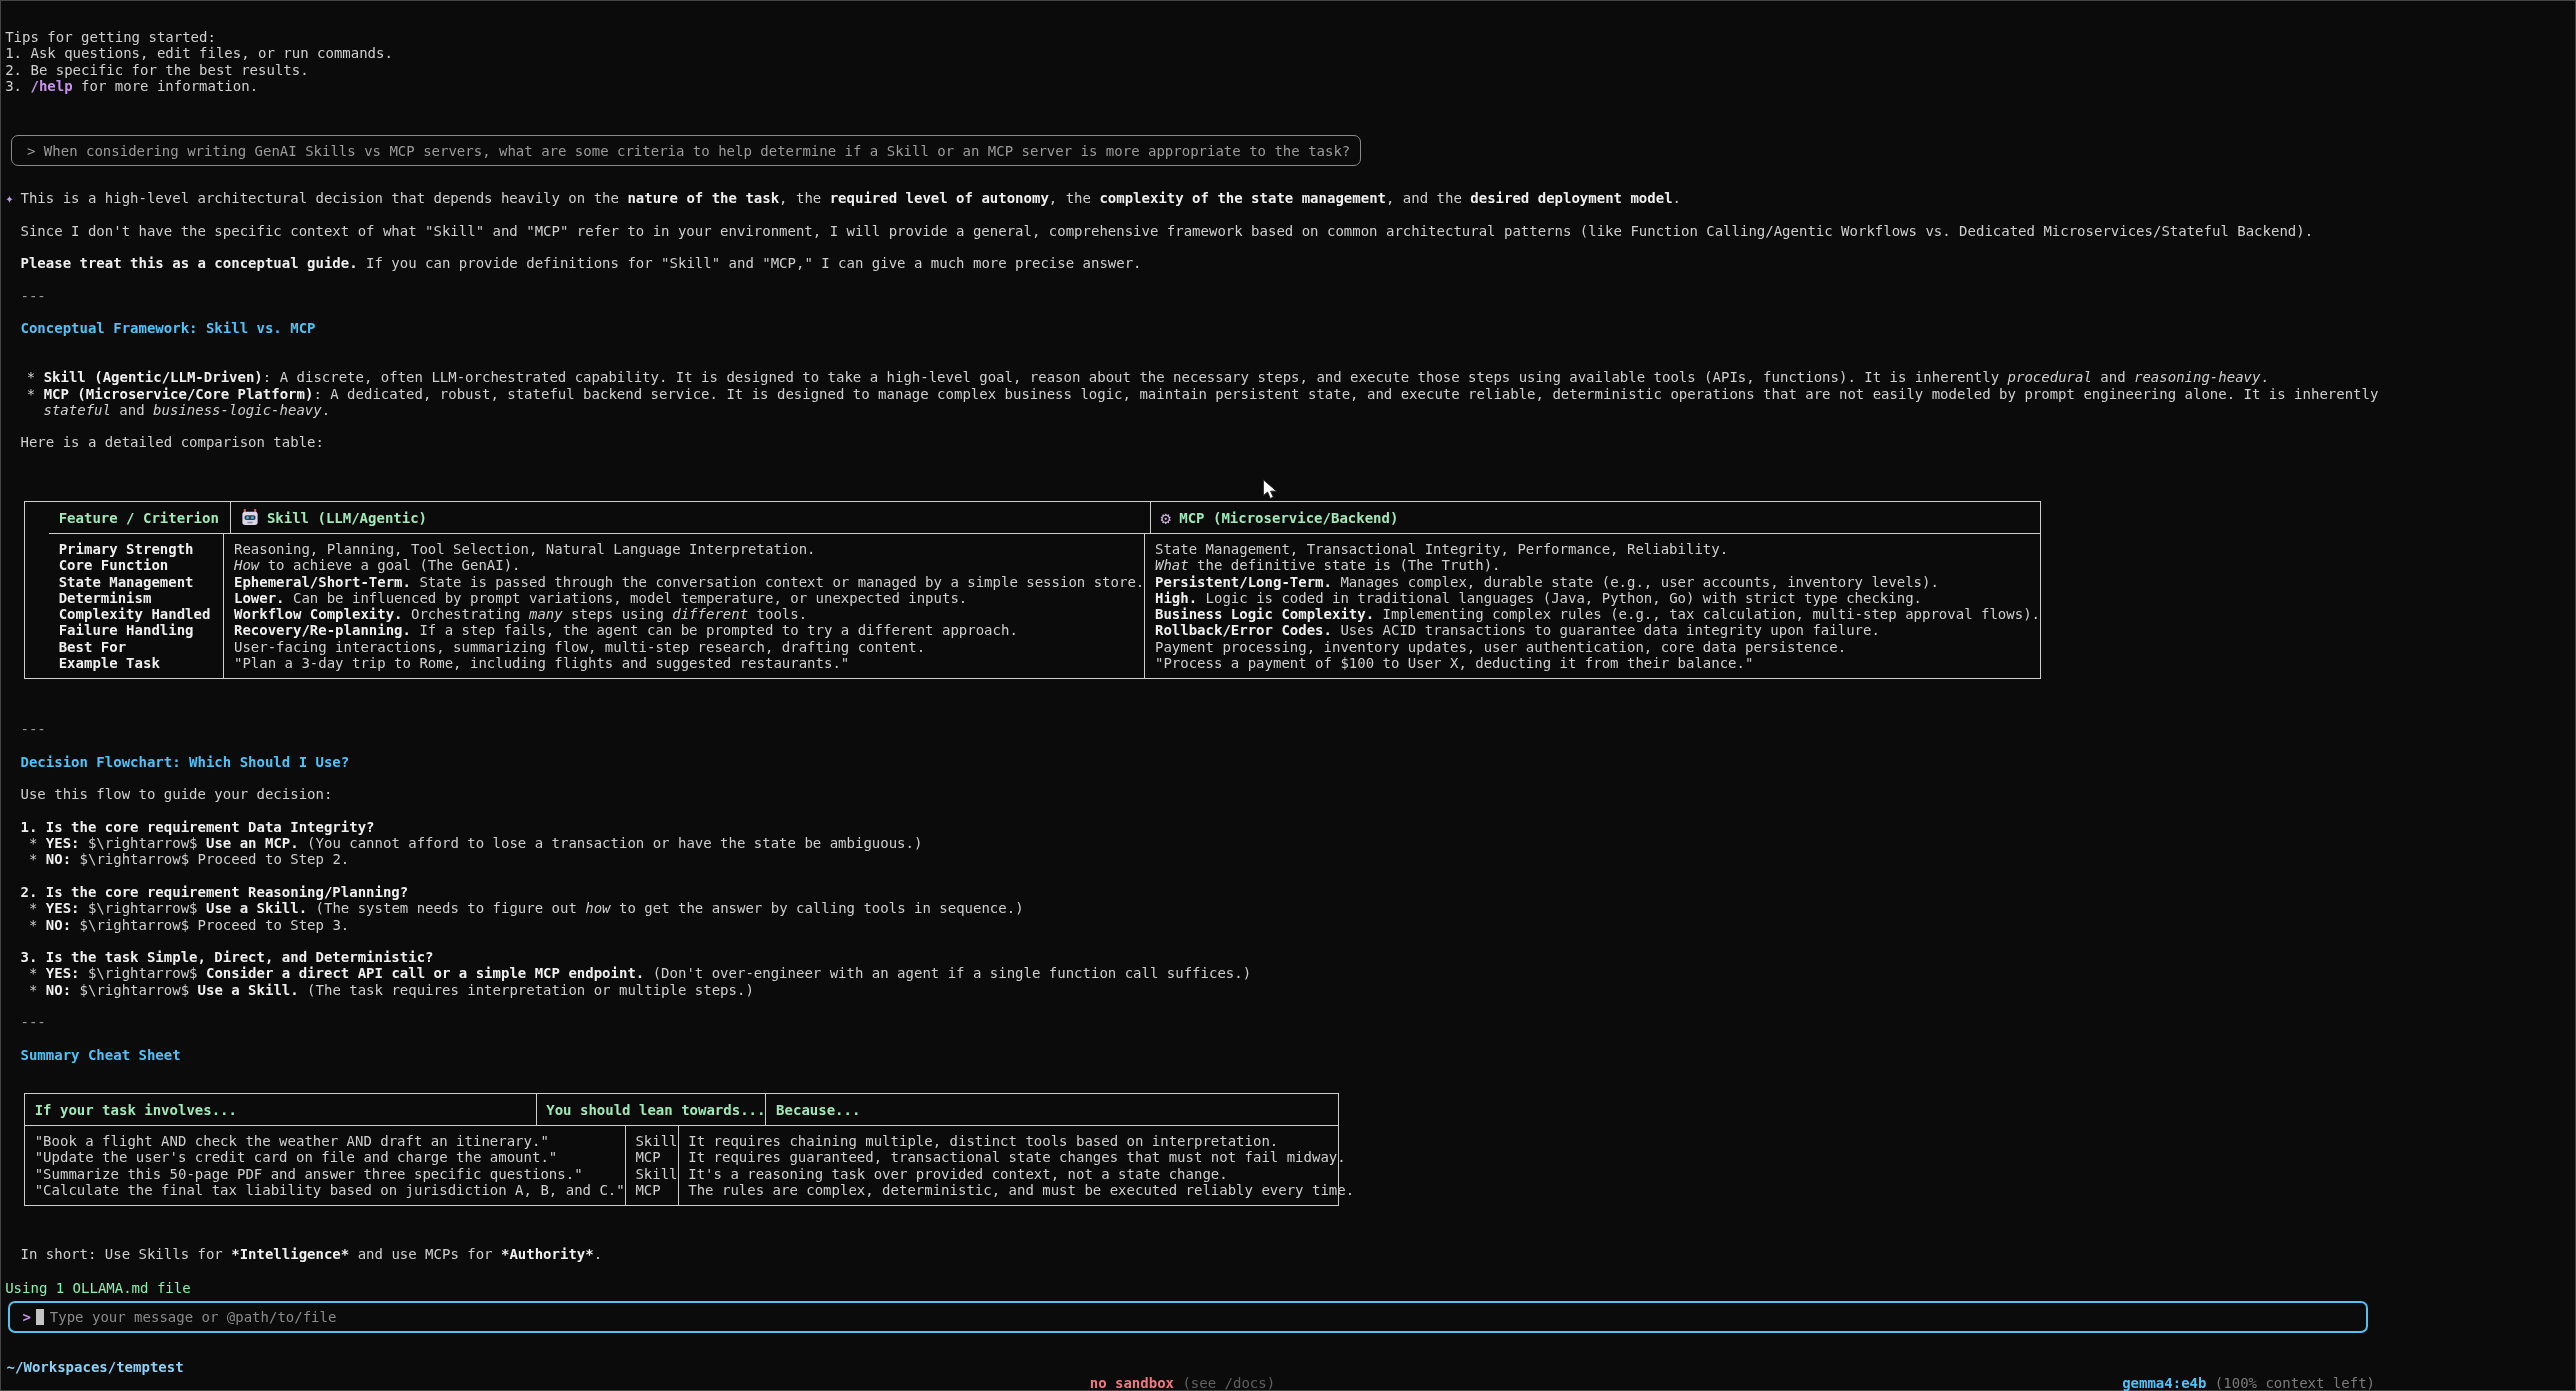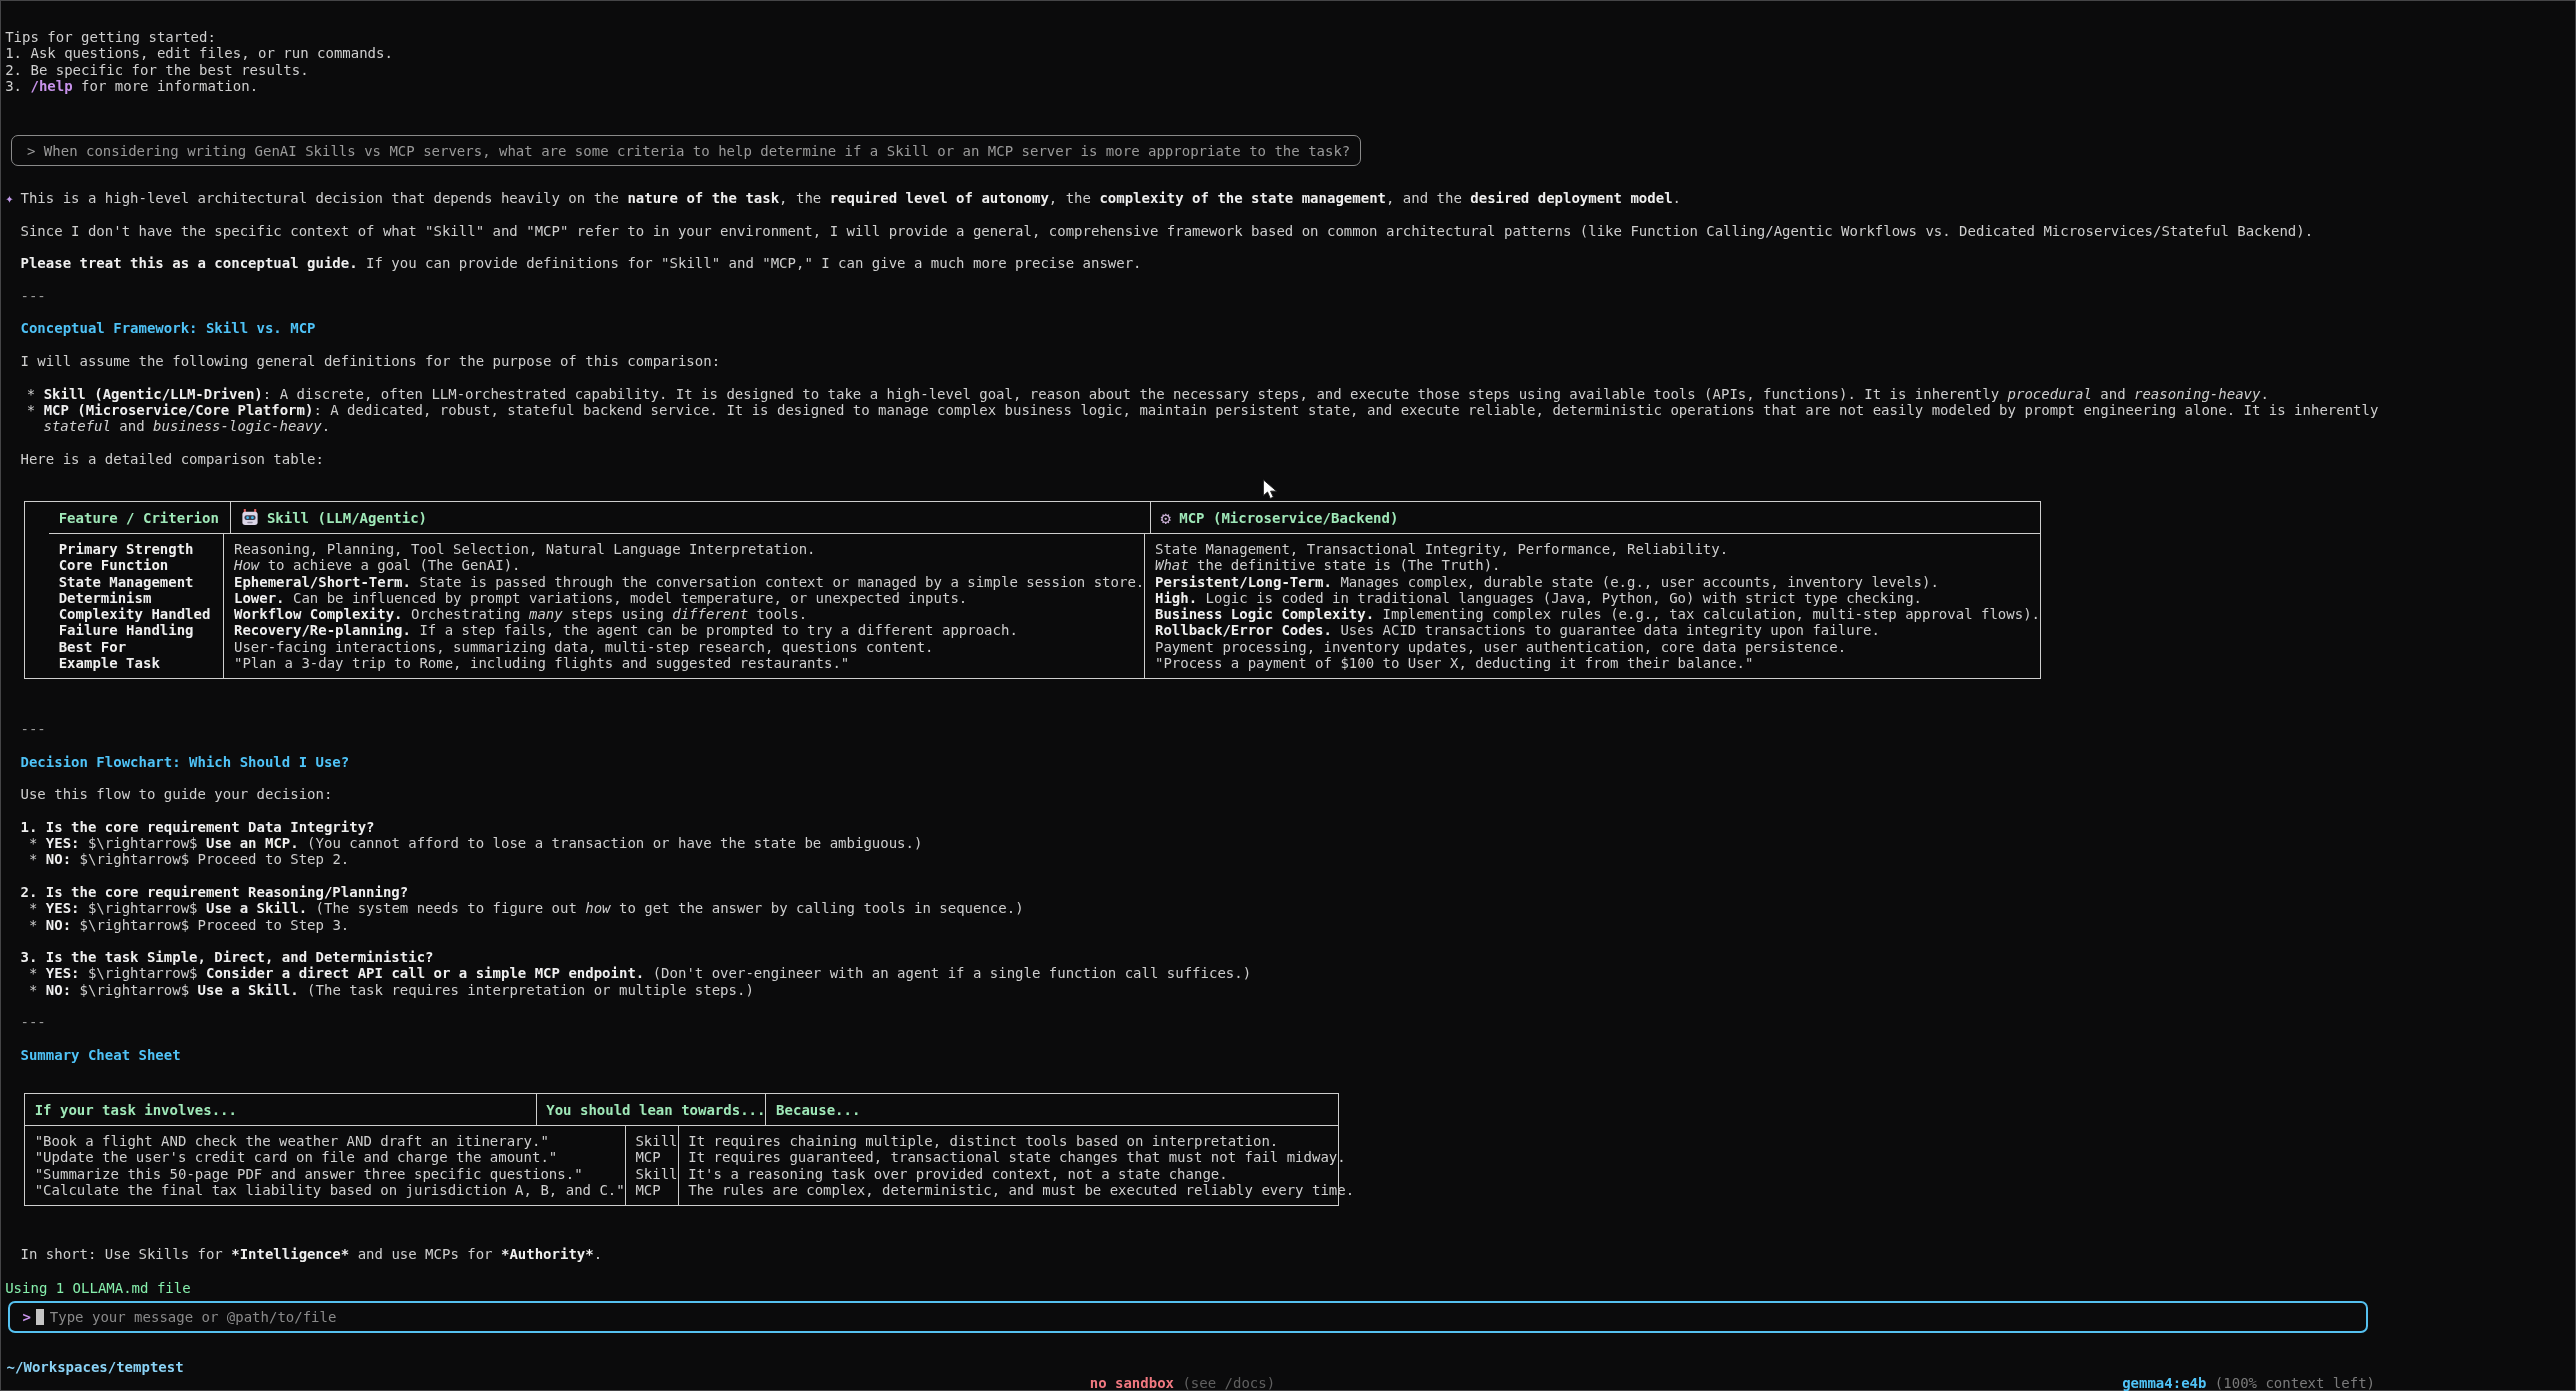--- a/index.html
+++ b/index.html
@@ -74,21 +74,20 @@
       <div class="line"><span>This is a high-level architectural decision that depends heavily on the </span><span class="b">nature of the task</span><span>, the </span><span class="b">required level of autonomy</span><span>, the </span><span class="b">complexity of the state management</span><span>, and the </span><span class="b">desired deployment model</span><span>.</span></div>
       <div class="line">&nbsp;</div>
       <div class="line"><span>Since I don't have the specific context of what "Skill" and "MCP" refer to in your environment, I will provide a general, comprehensive framework based on common architectural patterns (like Function Calling/Agentic Workflows vs. Dedicated Microservices/Stateful Backend).</span></div>
       <div class="line">&nbsp;</div>
       <div class="line"><span class="b">Please treat this as a conceptual guide.</span><span> If you can provide definitions for "Skill" and "MCP," I can give a much more precise answer.</span></div>
       <div class="line">&nbsp;</div>
       <div class="line"><span class="c-dim">---</span></div>
       <div class="line">&nbsp;</div>
       <div class="line"><span class="b c-blue">Conceptual Framework: Skill vs. MCP</span></div>
       <div class="line">&nbsp;</div>
-      <div class="line"><span>I will assume the following general definitions for the purpose of this comparison:</span></div>
       <div class="line">&nbsp;</div>
       <div class="line" style="padding-left: 6.3px;"><span>* </span><span class="b">Skill (Agentic/LLM-Driven)</span><span>: A discrete, often LLM-orchestrated capability. It is designed to take a high-level goal, reason about the necessary steps, and execute those steps using available tools (APIs, functions). It is inherently </span><span class="i">procedural</span><span> and </span><span class="i">reasoning-heavy</span><span>.</span></div>
       <div class="line" style="padding-left: 6.3px;"><span>* </span><span class="b">MCP (Microservice/Core Platform)</span><span>: A dedicated, robust, stateful backend service. It is designed to manage complex business logic, maintain persistent state, and execute reliable, deterministic operations that are not easily modeled by prompt engineering alone. It is inherently</span></div>
       <div class="line" style="padding-left: 23px;"><span class="i">stateful</span><span> and </span><span class="i">business-logic-heavy</span><span>.</span></div>
       <div class="line">&nbsp;</div>
       <div class="line"><span>Here is a detailed comparison table:</span></div>
     </div>
 
   <div class="tbl" id="t1" style="left:23px;top:500px;width:2017px;padding-left:24px;">
     <div class="thead" style="height:31px;">
@@ -125,21 +124,21 @@
           <div class="line"><span class="b">Best For</span></div>
           <div class="line"><span class="b">Example Task</span></div>
         </div>
       <div class="tcol" id="t1-col1" style="width:931px;">
           <div class="line"><span>Reasoning, Planning, Tool Selection, Natural Language Interpretation.</span></div>
           <div class="line"><span class="i">How</span><span> to achieve a goal (The GenAI).</span></div>
           <div class="line"><span class="b">Ephemeral/Short-Term.</span><span> State is passed through the conversation context or managed by a simple session store.</span></div>
           <div class="line"><span class="b">Lower.</span><span> Can be influenced by prompt variations, model temperature, or unexpected inputs.</span></div>
           <div class="line"><span class="b">Workflow Complexity.</span><span> Orchestrating </span><span class="i">many</span><span> steps using </span><span class="i">different</span><span> tools.</span></div>
           <div class="line"><span class="b">Recovery/Re-planning.</span><span> If a step fails, the agent can be prompted to try a different approach.</span></div>
-          <div class="line"><span>User-facing interactions, summarizing data, multi-step research, questions content.</span></div>
+          <div class="line"><span>User-facing interactions, summarizing flow, multi-step research, drafting content.</span></div>
           <div class="line"><span>"Plan a 3-day trip to Rome, including flights and suggested restaurants."</span></div>
         </div>
       <div class="tcol" id="t1-col2" style="width:900px;">
           <div class="line"><span>State Management, Transactional Integrity, Performance, Reliability.</span></div>
           <div class="line"><span class="i">What</span><span> the definitive state is (The Truth).</span></div>
           <div class="line"><span class="b">Persistent/Long-Term.</span><span> Manages complex, durable state (e.g., user accounts, inventory levels).</span></div>
           <div class="line"><span class="b">High.</span><span> Logic is coded in traditional languages (Java, Python, Go) with strict type checking.</span></div>
           <div class="line"><span class="b">Business Logic Complexity.</span><span> Implementing complex rules (e.g., tax calculation, multi-step approval flows).</span></div>
           <div class="line"><span class="b">Rollback/Error Codes.</span><span> Uses ACID transactions to guarantee data integrity upon failure.</span></div>
           <div class="line"><span>Payment processing, inventory updates, user authentication, core data persistence.</span></div>

